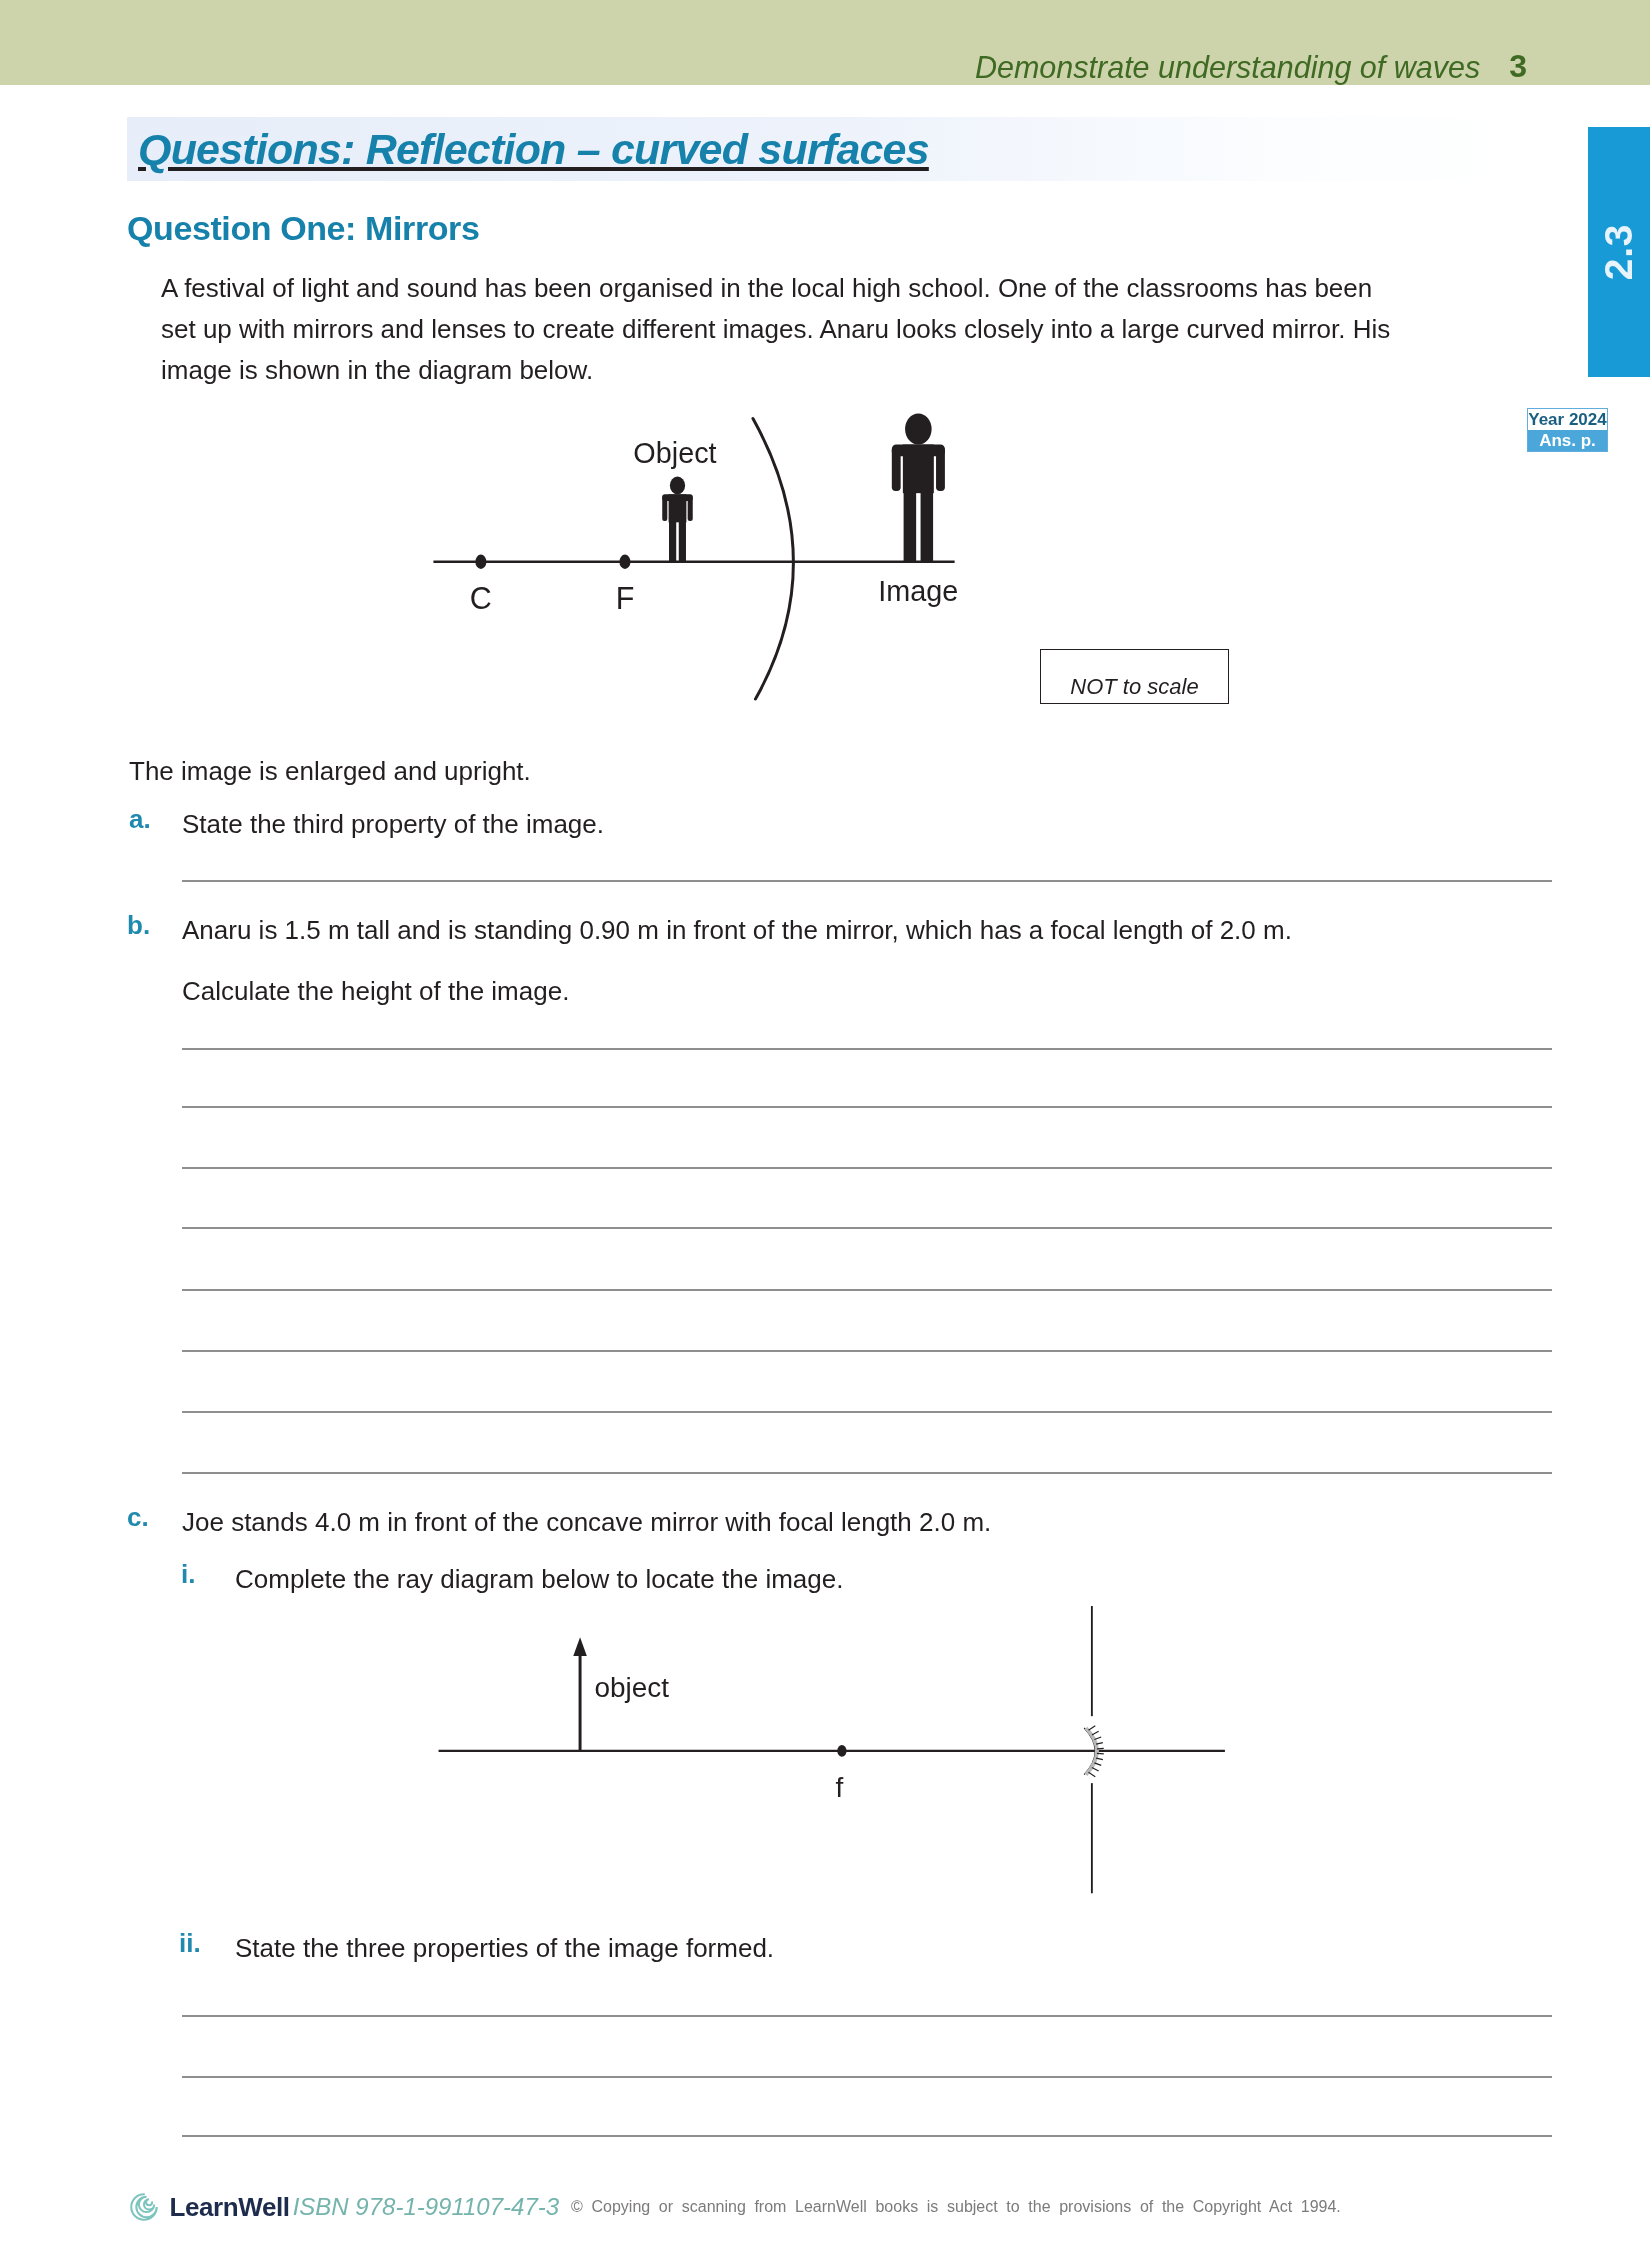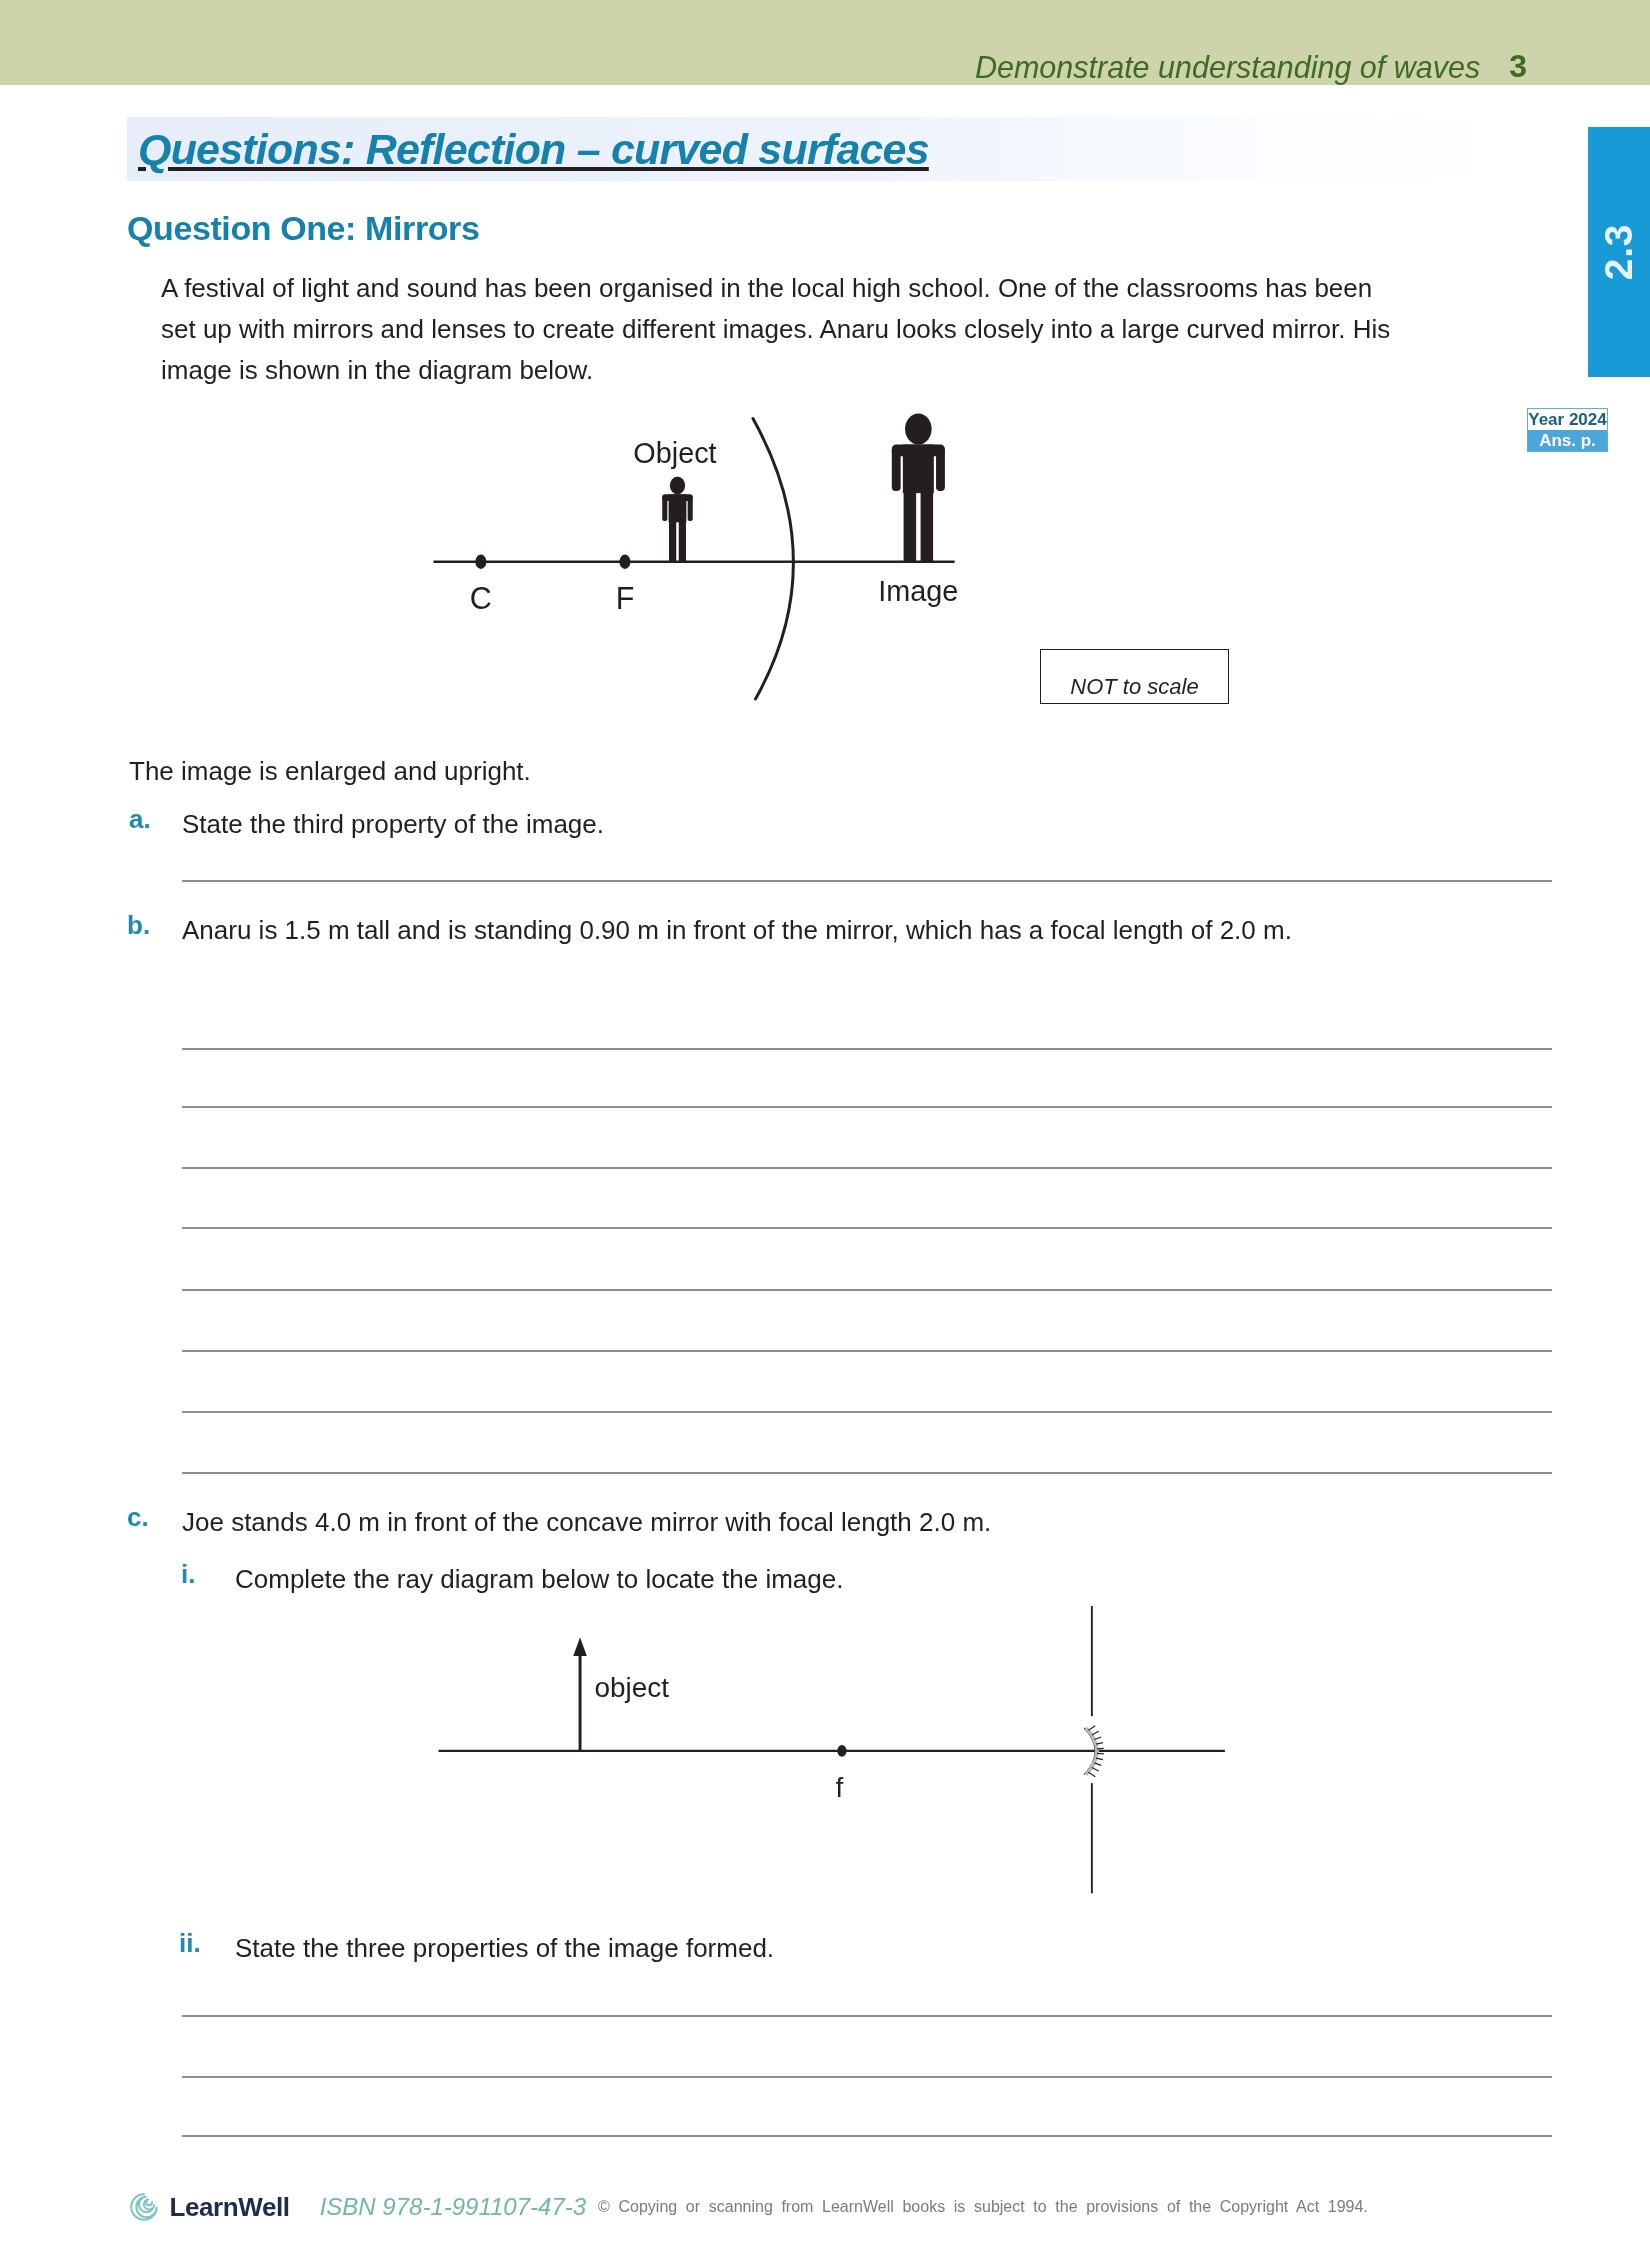--- a/index.html
+++ b/index.html
@@ -48,21 +48,21 @@
   .part-b-marker{left:127px;top:910px;}  .part-b-text1{left:182px;top:910px;} .part-b-text2{left:182px;top:971px;}
   .part-c-marker{left:127px;top:1502px;}  .part-c-text{left:182px;top:1502px;}
   .sub-i-marker{left:181px;top:1559px;}   .sub-i-text{left:235px;top:1559px;}
   .sub-ii-marker{left:179px;top:1928px;}  .sub-ii-text{left:235px;top:1928px;}
 
   .answer-line{left:182px;width:1370px;height:0;border-top:2.5px solid var(--line-gray);}
 
   
   .footer{left:127px;top:2190px;display:flex;align-items:center;}
   .footer-brand{font-weight:bold;font-size:26px;color:var(--footer-navy);margin-left:8.5px;letter-spacing:-0.4px;}
-  .footer-isbn{font-style:italic;font-size:24px;color:var(--footer-teal);margin-left:30px;}
+  .footer-isbn{font-style:italic;font-size:24px;color:var(--footer-teal);margin-left:3px;}
   .footer-copy{font-size:16px;color:var(--footer-gray);margin-left:12px;word-spacing:4.2px;}
 
   svg text{font-family:"Liberation Sans",sans-serif;fill:var(--body-text);}
   .nts-box{left:1040px;top:649px;width:187px;height:53px;border:1.7px solid #231f20;
     display:flex;align-items:center;justify-content:center;}
   .nts-text{font-style:italic;font-size:22px;color:var(--body-text);margin-top:20px;}
 </style>
 </head>
 <body>
 
@@ -128,20 +128,21 @@
   </div>
 
   <div class="abs body-line statement">The image is enlarged and upright.</div>
 
   <div class="abs marker part-a-marker">a.</div>
   <div class="abs body-line part-a-text">State the third property of the image.</div>
   <div class="abs answer-line" style="top:880px;"></div>
 
   <div class="abs marker part-b-marker">b.</div>
   <div class="abs body-line part-b-text1">Anaru is 1.5 m tall and is standing 0.90 m in front of the mirror, which has a focal length of 2.0 m.</div>
+  <div class="abs body-line part-b-text2">Calculate the height of the image.</div>
   <div class="abs answer-line" style="top:1048px;"></div>
   <div class="abs answer-line" style="top:1106px;"></div>
   <div class="abs answer-line" style="top:1167px;"></div>
   <div class="abs answer-line" style="top:1227px;"></div>
   <div class="abs answer-line" style="top:1289px;"></div>
   <div class="abs answer-line" style="top:1350px;"></div>
   <div class="abs answer-line" style="top:1411px;"></div>
   <div class="abs answer-line" style="top:1472px;"></div>
 
   <div class="abs marker part-c-marker">c.</div>

